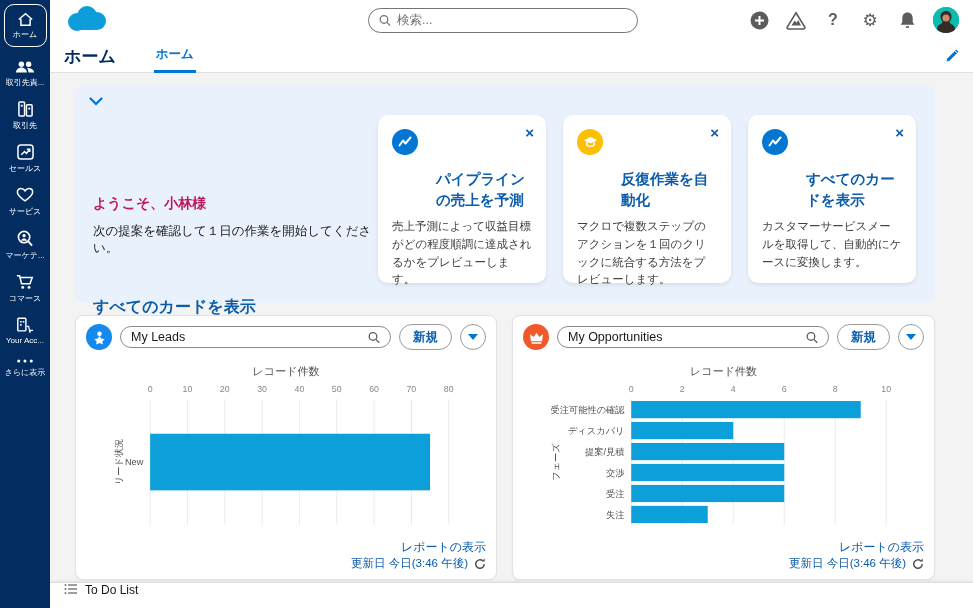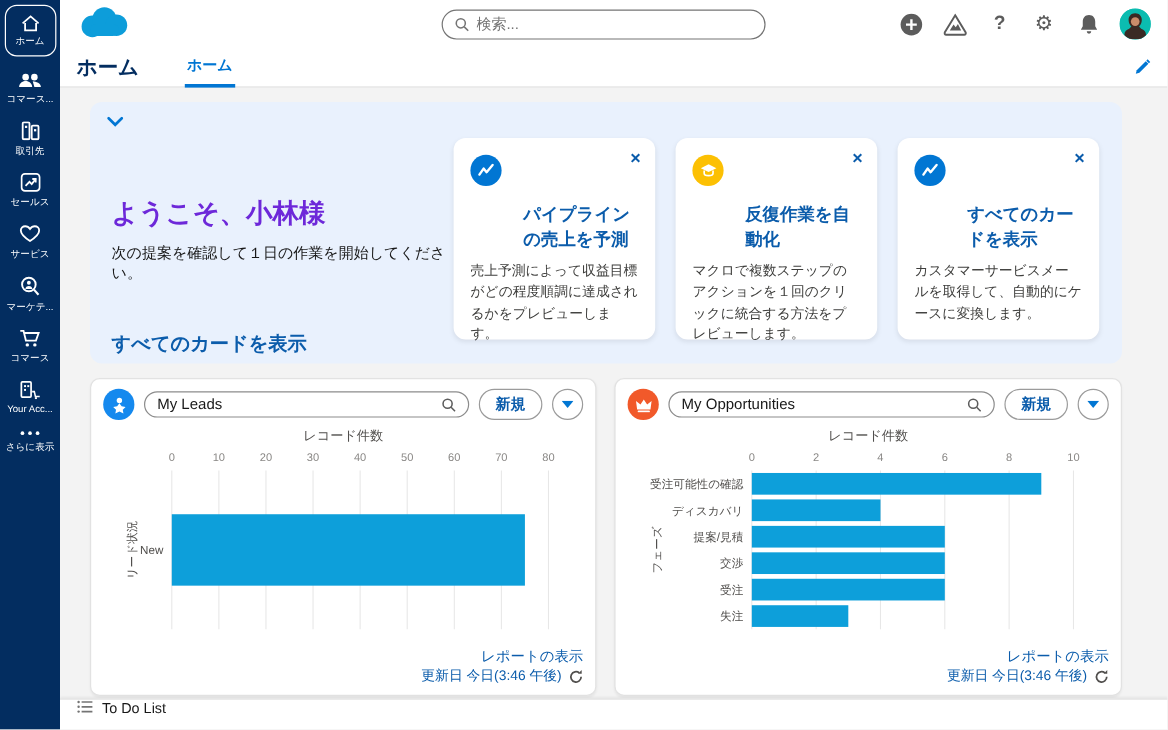--- a/index.html
+++ b/index.html
@@ -43,21 +43,21 @@
   .tab span { font-size:12.5px; color:#0176d3; font-weight:bold; padding:0 2px; }
   .pencil { margin-left:auto; cursor:pointer; }
 
   
   main { position:absolute; left:50px; top:73px; right:0; bottom:26px; background:#f3f3f3;
     padding:12px 25px 0 25px; overflow:hidden; }
 
   .banner { position:relative; width:860px; height:218px; background:#e9f1fd; border-radius:10px; }
   .chev-btn { position:absolute; left:14px; top:12px; cursor:pointer; }
   .banner-text { position:absolute; left:18px; top:78px; width:290px; }
-  .banner-text h1 { font-size:22px; font-weight:bold; color:#6d28d9; margin-bottom:10px; }
+  .banner-text h1 { font-size:14px; font-weight:bold; color:#be185d; margin-bottom:10px;margin-top:32px; }
   .banner-text p { font-size:12.5px; color:#181818; margin-bottom:40px; }
   .banner-link { font-size:16px; font-weight:bold; color:#0b5cab; text-decoration:none; cursor:pointer;margin-top:8px; }
   .sug-cards { position:absolute; left:303px; top:30px; display:flex; gap:17px; }
   .sug-card { width:168px; height:168px; background:#fff; border-radius:10px;
     box-shadow:0 2px 4px rgba(0,0,0,.08); padding:14px; position:relative; }
   .sug-icon { width:26px; height:26px; border-radius:50%; display:flex; align-items:center;
     justify-content:center; }
   .sug-close { position:absolute; right:12px; top:10px; color:#0b5cab; font-size:15px;
     line-height:1; cursor:pointer; font-weight:bold; }
   .sug-title { display:block; margin-top:14px; font-size:14.5px; font-weight:bold;
@@ -74,21 +74,21 @@
     align-items:center; justify-content:center; }
   .cc-input { flex:1; height:22px; border:1px solid #8c8c8c; border-radius:13px;
     display:flex; align-items:center; padding:0 10px; gap:6px; }
   .cc-input input { border:none; outline:none; width:100%; font-size:12.5px; color:#181818;
     font-family:inherit; background:transparent; }
   .btn-new { height:26px; border:1px solid #9b9b9b; background:#fff; border-radius:13px;
     color:#0b5cab; font-size:12.5px; font-weight:bold; padding:0 13px; cursor:pointer;
     font-family:inherit; }
   .btn-dd { width:26px; height:26px; border:1px solid #9b9b9b; background:#fff;
     border-radius:50%; display:flex; align-items:center; justify-content:center; cursor:pointer; }
-  .chart-title { text-align:center; font-size:11px; color:#514f4d; margin-top:2px; }
+  .chart-title { text-align:center; font-size:11px; color:#514f4d; margin-top:10px; }
   .chart-svg { width:100%; flex:1; }
   svg text { font-family:"Liberation Sans","DejaVu Sans",sans-serif; }
   .cc-foot { display:flex; align-items:flex-end; padding:4px 10px 8px 10px;flex-direction:column; }
   .foot-link { font-size:12px; color:#0b5cab; text-decoration:none; cursor:pointer; }
   .foot-upd { margin-left:auto; display:flex; align-items:center; gap:6px; }
   .foot-upd em { font-style:normal; font-size:11.5px; color:#0b5cab; }
 
   
   .dock { position:absolute; left:50px; right:0; bottom:0; height:26px; background:#fff;
     border-top:1px solid #ddd; box-shadow:0 -1px 2px rgba(0,0,0,.06);
@@ -108,21 +108,21 @@
         </svg>
       <span>ホーム</span>
     </div>
     <div class="nav-item">
       <svg width="20" height="14" viewBox="0 0 22 14">
           <circle cx="7" cy="4" r="3" fill="#fff"></circle>
           <circle cx="15" cy="4" r="3" fill="#fff"></circle>
           <path d="M1 13 c0-4 4-5.5 6-5.5 s6 1.5 6 5.5 Z" fill="#fff"></path>
           <path d="M13.5 7.8 c3 0.4 7.5 1.8 7.5 5.2 h-6" fill="#fff"></path>
         </svg>
-      <span>コマース...</span>
+      <span>取引先責...</span>
     </div>
     <div class="nav-item">
       <svg width="17" height="16" viewBox="0 0 18 17">
           <rect x="2" y="1" width="6" height="15" rx="1" fill="none" stroke="#fff" stroke-width="1.6"></rect>
           <rect x="10" y="4" width="6" height="12" rx="1" fill="none" stroke="#fff" stroke-width="1.6"></rect>
           <rect x="4" y="4" width="2" height="2" fill="#fff"></rect>
           <rect x="12" y="7" width="2" height="2" fill="#fff"></rect>
         </svg>
       <span>取引先</span>
     </div>

